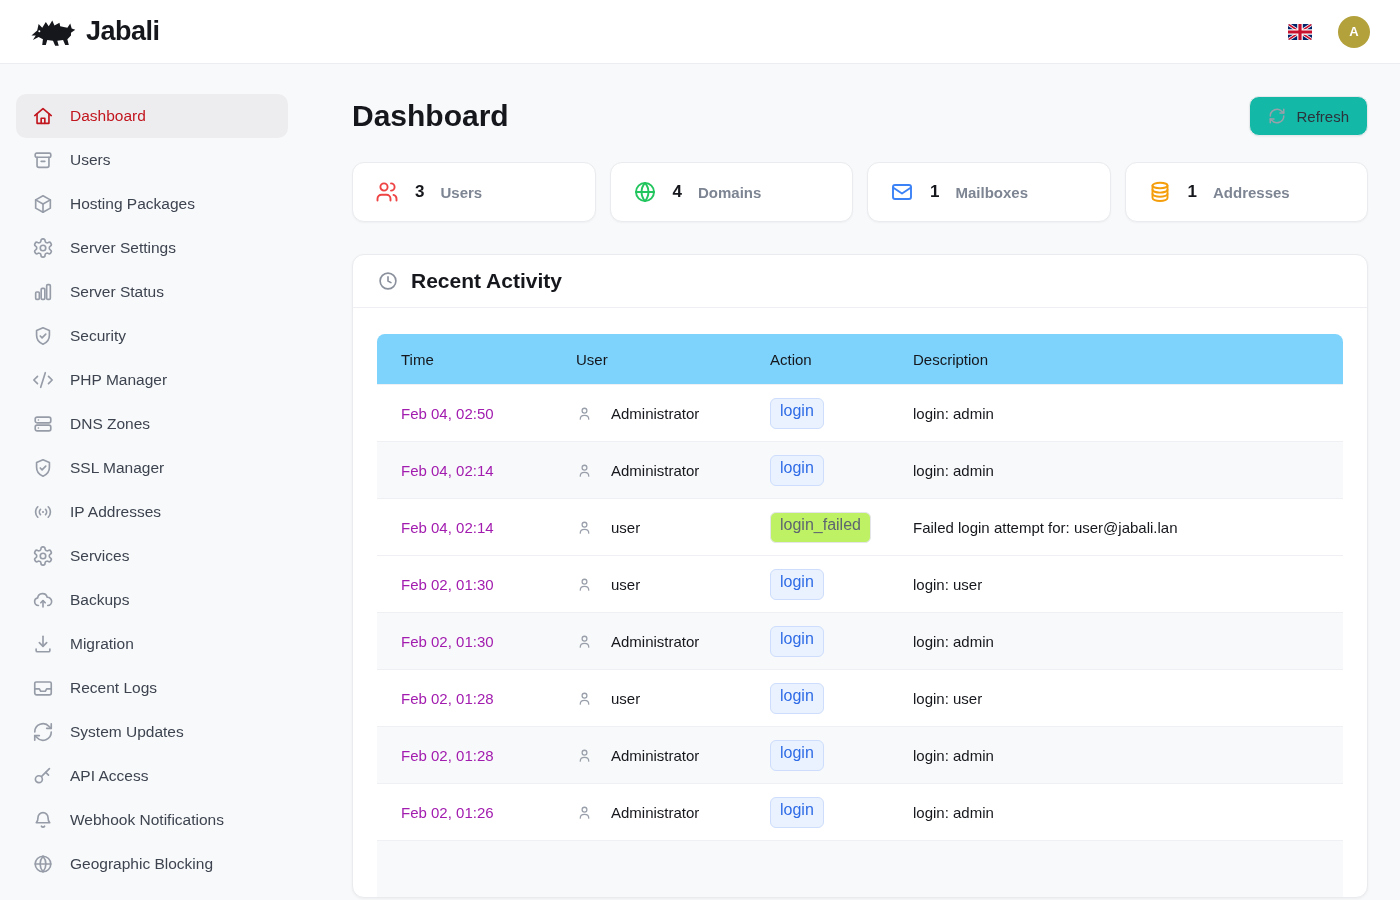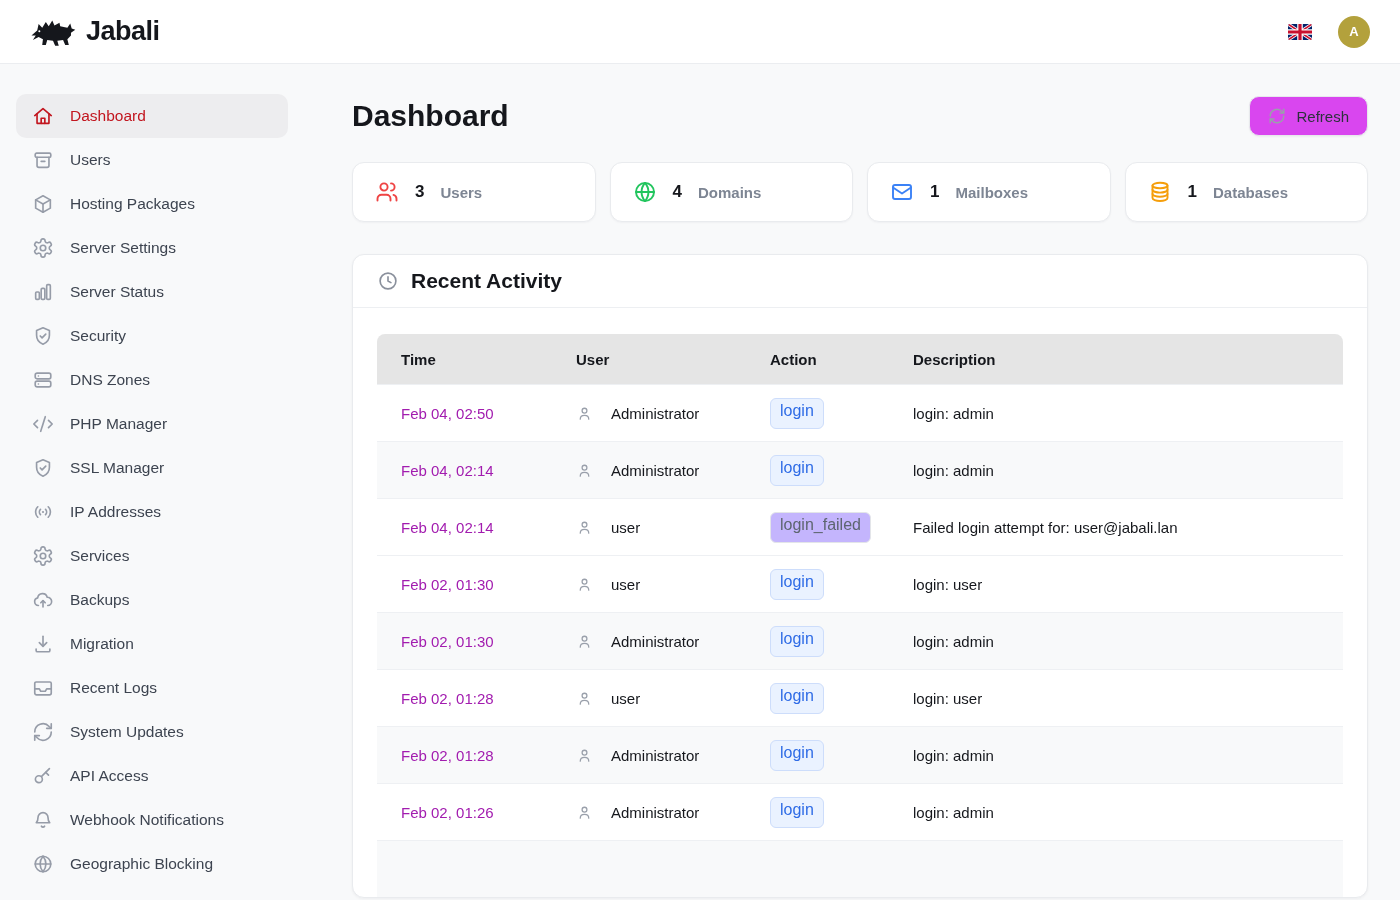--- a/index.html
+++ b/index.html
@@ -35,21 +35,21 @@
   .nav-item .ic { width:22px; height:22px; color:#969ca8; flex-shrink:0; display:flex; }
   .nav-item.active { background:#ededef; color:#c2161f; font-weight:400; }
   .nav-item.active .ic { color:#c2161f; }
   .ic svg { width:100%; height:100%; }
   
   .main { flex:1; padding:32px 32px 0 48px; }
   .page-head { display:flex; align-items:center; justify-content:space-between; }
   h1 { font-size:30px; font-weight:800; color:#15171c; }
   .refresh-btn {
     display:flex; align-items:center; gap:10px;
-    background:#d946ef; border:1px solid #e7e9ec; border-radius:10px;
+    background:#14b8a6; border:1px solid #e7e9ec; border-radius:10px;
     padding:10px 18px; font-size:15px; color:#2c323c;
     box-shadow:0 1px 2px rgba(16,24,40,.05); cursor:pointer;
   }
   .refresh-btn .ic { width:18px; height:18px; color:#9aa0ab; display:flex; }
   
   .stats { display:grid; grid-template-columns:repeat(4,1fr); gap:14px; margin-top:26px; }
   .stat-card {
     background:#fff; border:1px solid #e9ebee; border-radius:12px;
     height:60px; display:flex; align-items:center; gap:16px; padding:0 22px;
     box-shadow:0 1px 2px rgba(16,24,40,.04); cursor:pointer;
@@ -65,37 +65,37 @@
     border-radius:12px; box-shadow:0 1px 3px rgba(16,24,40,.05); overflow:hidden;
   }
   .activity-head {
     display:flex; align-items:center; gap:12px; padding:14px 24px;
     border-bottom:1px solid #edeff2; font-size:21px; font-weight:800;
   }
   .activity-head .ic { width:22px; height:22px; color:#8a909c; display:flex; }
   .activity-body { padding:26px 24px 0 24px; }
   table { width:100%; border-collapse:separate; border-spacing:0; font-size:15px; }
   thead th {
-    background:#e5e5e5; height:50px; text-align:left;
-    font-weight:700; color:#15171c; padding:0;
+    background:#7dd3fc; height:50px; text-align:left;
+    font-weight:400; color:#15171c; padding:0;
   }
   thead th:first-child { border-top-left-radius:8px; padding-left:24px; }
   thead th:last-child { border-top-right-radius:8px; }
   tbody td { height:57px; padding:0; border-top:1px solid #eef0f3; color:#15171c; }
   tbody td:first-child { padding-left:24px; }
   tr.alt td { background:#f8f9fa; }
   .cell-time { color:#a21caf; }
   .user-cell { display:flex; align-items:center; gap:18px; }
   .user-cell .ic { width:17px; height:17px; color:#9aa0ab; display:flex; }
   .badge {
     display:inline-block; font-size:16px; line-height:1;
     padding:4px 9px 9px; border-radius:6px; border:1px solid;
   }
   .badge.login { color:#2e6be6; background:#eaf2ff; border-color:#cdddfb; }
-  .badge.failed { color:#5d6570; background:#c4b5fd; border-color:#e3e5e9; }
+  .badge.failed { color:#5d6570; background:#bef264; border-color:#e3e5e9; }
 </style>
 </head>
 <body>
 
 <div class="topbar">
   <div class="brand">
     <span class="ic" style="width:46px;height:32px;">
       <svg viewBox="0 0 64 44" fill="#15171c">
         <path d="M2 27 L10 20 L12 11 L17 16 L22 8 L26 14 L31 6 L34 13 L41 9 L42 14 L52 16 L56 10 L58 17 L63 19 L57 23 L57 27 L52 32 L54 40 L49 40 L46 33 L38 34 L40 41 L35 41 L32 34 L24 33 L22 40 L17 40 L18 32 L12 29 L4 33 L8 27 Z"></path>
         <circle cx="13" cy="21" r="1.4" fill="#ffffff"></circle>
@@ -181,37 +181,37 @@
             <path d="M12 3l7 3v5.2c0 4.4-3 8.2-7 9.8-4-1.6-7-5.4-7-9.8V6z"></path>
             <path d="m9 12 2 2 4-4"></path>
           </svg>
         </span>
       <span>Security</span>
     </div>
 
     <div class="nav-item">
       <span class="ic">
           <svg viewBox="0 0 24 24" fill="none" stroke="currentColor" stroke-width="1.8" stroke-linecap="round" stroke-linejoin="round">
+            <path d="m18 16 4-4-4-4"></path>
+            <path d="m6 8-4 4 4 4"></path>
+            <path d="m14.5 4-5 16"></path>
+          </svg>
+        </span>
+      <span>PHP Manager</span>
+    </div>
+
+    <div class="nav-item">
+      <span class="ic">
+          <svg viewBox="0 0 24 24" fill="none" stroke="currentColor" stroke-width="1.8" stroke-linecap="round" stroke-linejoin="round">
             <rect x="3.5" y="4.5" width="17" height="6.2" rx="2"></rect>
             <rect x="3.5" y="13.3" width="17" height="6.2" rx="2"></rect>
             <path d="M7 7.6h.01M7 16.4h.01"></path>
           </svg>
         </span>
       <span>DNS Zones</span>
-    </div>
-
-    <div class="nav-item">
-      <span class="ic">
-          <svg viewBox="0 0 24 24" fill="none" stroke="currentColor" stroke-width="1.8" stroke-linecap="round" stroke-linejoin="round">
-            <path d="m18 16 4-4-4-4"></path>
-            <path d="m6 8-4 4 4 4"></path>
-            <path d="m14.5 4-5 16"></path>
-          </svg>
-        </span>
-      <span>PHP Manager</span>
     </div>
 
     <div class="nav-item">
       <span class="ic">
           <svg viewBox="0 0 24 24" fill="none" stroke="currentColor" stroke-width="1.8" stroke-linecap="round" stroke-linejoin="round">
             <path d="M12 3l7 3v5.2c0 4.4-3 8.2-7 9.8-4-1.6-7-5.4-7-9.8V6z"></path>
             <path d="m9 12 2 2 4-4"></path>
           </svg>
         </span>
       <span>SSL Manager</span>
@@ -369,21 +369,21 @@
       <div class="stat-card">
         <span class="ic ic-amber">
             <svg viewBox="0 0 24 24" fill="none" stroke="currentColor" stroke-width="1.9" stroke-linecap="round" stroke-linejoin="round">
               <ellipse cx="12" cy="5.5" rx="7.5" ry="2.8"></ellipse>
               <path d="M4.5 5.5v4.2c0 1.6 3.4 2.9 7.5 2.9s7.5-1.3 7.5-2.9V5.5"></path>
               <path d="M4.5 9.7v4.2c0 1.6 3.4 2.9 7.5 2.9s7.5-1.3 7.5-2.9V9.7"></path>
               <path d="M4.5 13.9v4.2c0 1.6 3.4 2.9 7.5 2.9s7.5-1.3 7.5-2.9v-4.2"></path>
             </svg>
           </span>
         <span class="stat-value">1</span>
-        <span class="stat-label">Databases</span>
+        <span class="stat-label">Addresses</span>
       </div>
     </div>
 
     <div class="activity-card">
       <div class="activity-head">
         <span class="ic">
             <svg viewBox="0 0 24 24" fill="none" stroke="currentColor" stroke-width="1.8" stroke-linecap="round" stroke-linejoin="round">
               <circle cx="12" cy="12" r="8.6"></circle>
               <path d="M12 7.5V12l3.2 1.8"></path>
             </svg>

